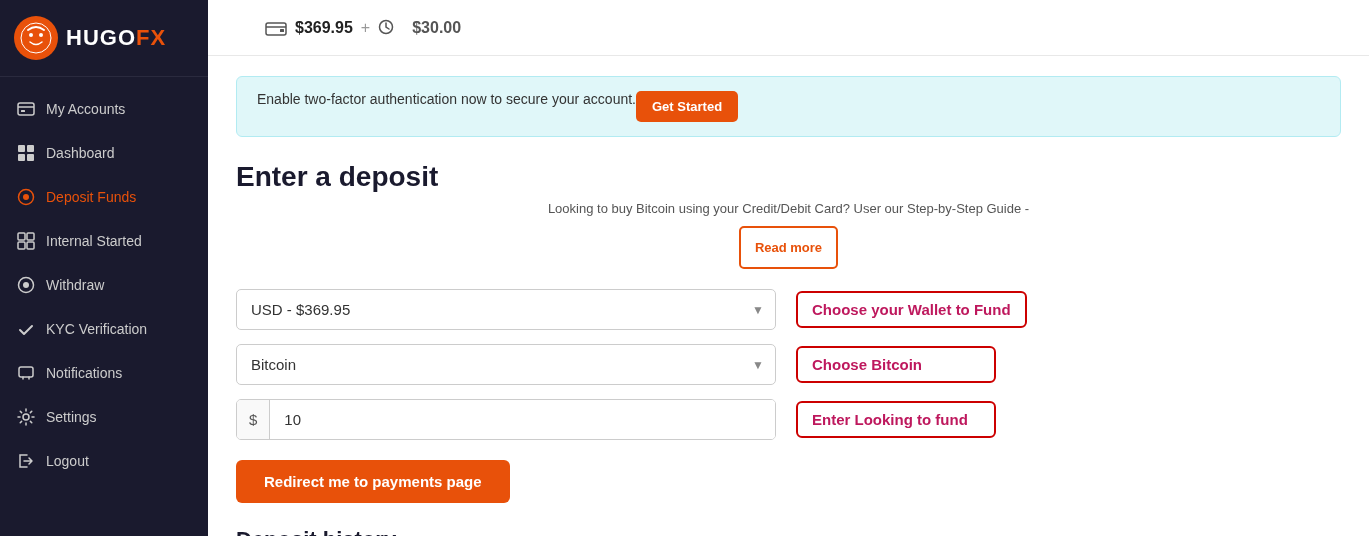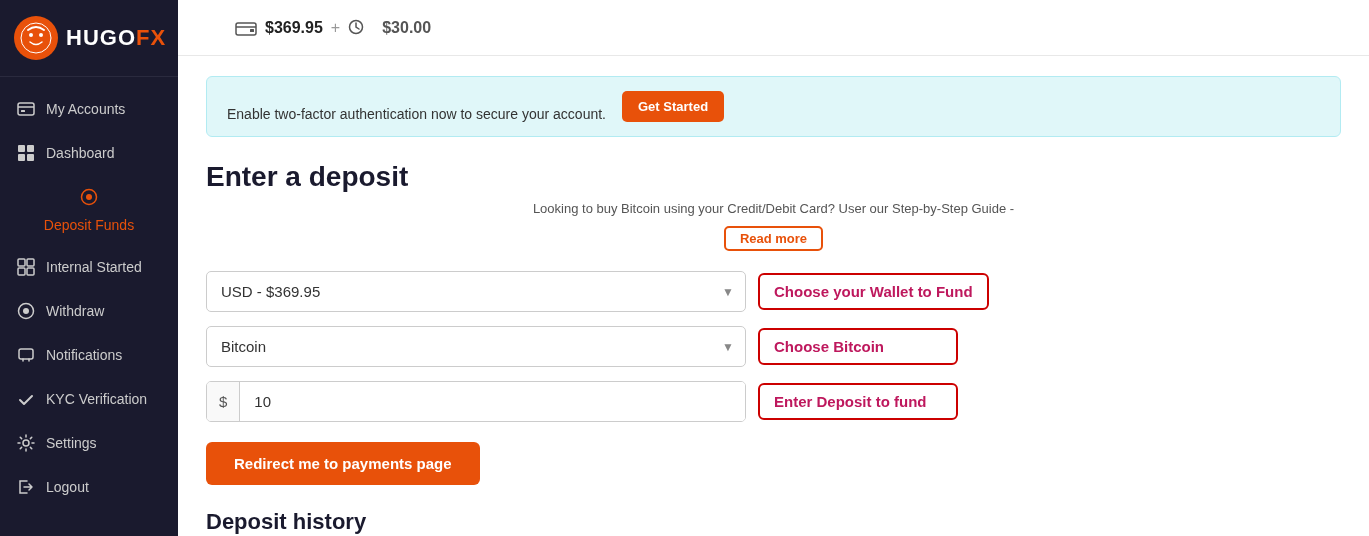--- a/index.html
+++ b/index.html
@@ -1,20 +1,20 @@
 <!DOCTYPE html>
 <html><head>
   <meta charset="utf-8">
   <style>
     * { box-sizing: border-box; margin: 0; padding: 0; }
     body { font-family: -apple-system, BlinkMacSystemFont, 'Segoe UI', sans-serif; display: flex; height: 536px; overflow: hidden; background: #f5f5f5; }
 
     
     .sidebar {
-      width: 178px;
+      width: 208px;
       background: #1a1a2e;
       color: #fff;
       display: flex;
       flex-direction: column;
       flex-shrink: 0;
       height: 536px;
     }
     .sidebar-logo {
       display: flex;
       align-items: center;
@@ -53,21 +53,21 @@
       display: flex;
       align-items: center;
       gap: 10px;
       padding: 12px 16px;
       color: #ccc;
       cursor: pointer;
       font-size: 14px;
       font-weight: 500;
       transition: background 0.2s;
     }
-    .nav-item.active { color: #e8510a; flex-direction: column; }
+    .nav-item.active { color: #e8510a; }
     .nav-item .nav-icon {
       width: 20px;
       height: 20px;
       display: flex;
       align-items: center;
       justify-content: center;
       font-size: 16px;
       flex-shrink: 0;
     }
 
@@ -113,22 +113,21 @@
       padding: 20px 28px;
     }
 
     
     .alert-banner {
       background: #e0f7f9;
       border: 1px solid #b2ebf2;
       border-radius: 6px;
       padding: 14px 20px;
       display: flex;
-      align-items: flex-end;
-      gap: 16px;
+      align-items: flex-start;
       margin-bottom: 24px;
       font-size: 14px;
       color: #333;
     }
     .alert-banner .get-started-btn {
       background: #e8510a;
       color: #fff;
       border: none;
       border-radius: 5px;
       padding: 8px 16px;
@@ -153,35 +152,35 @@
       display: flex;
       align-items: center;
       gap: 10px;
       flex-direction: column;
     }
     .read-more-btn {
       background: transparent;
       border: 2px solid #e8510a;
       color: #e8510a;
       border-radius: 5px;
-      padding: 3px 14px;
+      padding: 12px 14px;
       font-size: 13px;
       font-weight: 700;
       cursor: pointer;
     }
 
     
     .form-group {
       margin-bottom: 14px;
       position: relative;
     }
     .form-row {
       display: flex;
       align-items: center;
-      gap: 12px;
+      gap: 20px;
     }
     .select-wrapper {
       position: relative;
       flex: 0 0 540px;
     }
     .form-select {
       width: 100%;
       padding: 11px 36px 11px 14px;
       border: 1px solid #ccc;
       border-radius: 5px;
@@ -328,34 +327,34 @@
             <circle cx="9" cy="9" r="7.5" stroke="#ccc" stroke-width="1.5"></circle>
             <circle cx="9" cy="9" r="3" fill="#ccc"></circle>
           </svg>
       </span>
       <span>Withdraw</span>
     </div>
 
     <div class="nav-item">
       <span class="nav-icon">
         <svg width="18" height="18" viewBox="0 0 18 18" fill="none">
+            <path d="M3 10l4 4 8-8" stroke="#ccc" stroke-width="2" stroke-linecap="round" stroke-linejoin="round"></path>
+          </svg>
+      </span>
+      <span>KYC Verification</span>
+    </div>
+
+    <div class="nav-item">
+      <span class="nav-icon">
+        <svg width="18" height="18" viewBox="0 0 18 18" fill="none">
             <rect x="2" y="3" width="14" height="10" rx="2" stroke="#ccc" stroke-width="1.5"></rect>
             <path d="M6 13v2M12 13v2" stroke="#ccc" stroke-width="1.5" stroke-linecap="round"></path>
           </svg>
       </span>
       <span>Notifications</span>
-    </div>
-
-    <div class="nav-item">
-      <span class="nav-icon">
-        <svg width="18" height="18" viewBox="0 0 18 18" fill="none">
-            <path d="M3 10l4 4 8-8" stroke="#ccc" stroke-width="2" stroke-linecap="round" stroke-linejoin="round"></path>
-          </svg>
-      </span>
-      <span>KYC Verification</span>
     </div>
 
     <div class="nav-item">
       <span class="nav-icon">
         <svg width="18" height="18" viewBox="0 0 18 18" fill="none">
             <circle cx="9" cy="9" r="3" stroke="#ccc" stroke-width="1.5"></circle>
             <path d="M9 1v2M9 15v2M1 9h2M15 9h2M3.22 3.22l1.41 1.41M13.37 13.37l1.41 1.41M3.22 14.78l1.41-1.41M13.37 4.63l1.41-1.41" stroke="#ccc" stroke-width="1.5" stroke-linecap="round"></path>
           </svg>
       </span>
       <span>Settings</span>
@@ -437,21 +436,21 @@
         </div>
       </div>
 
       
       <div class="form-group">
         <div class="form-row">
           <div class="amount-input-wrapper">
             <span class="currency-prefix">$</span>
             <input class="amount-input" type="number" value="10" style="">
           </div>
-          <div class="tooltip-box">Enter Deposit to fund</div>
+          <div class="tooltip-box">Enter Looking to fund</div>
         </div>
       </div>
 
       
       <button class="redirect-btn" type="button">Redirect me to payments page</button>
 
     </form>
 
     <h2 class="deposit-history-title">Deposit history</h2>
 

